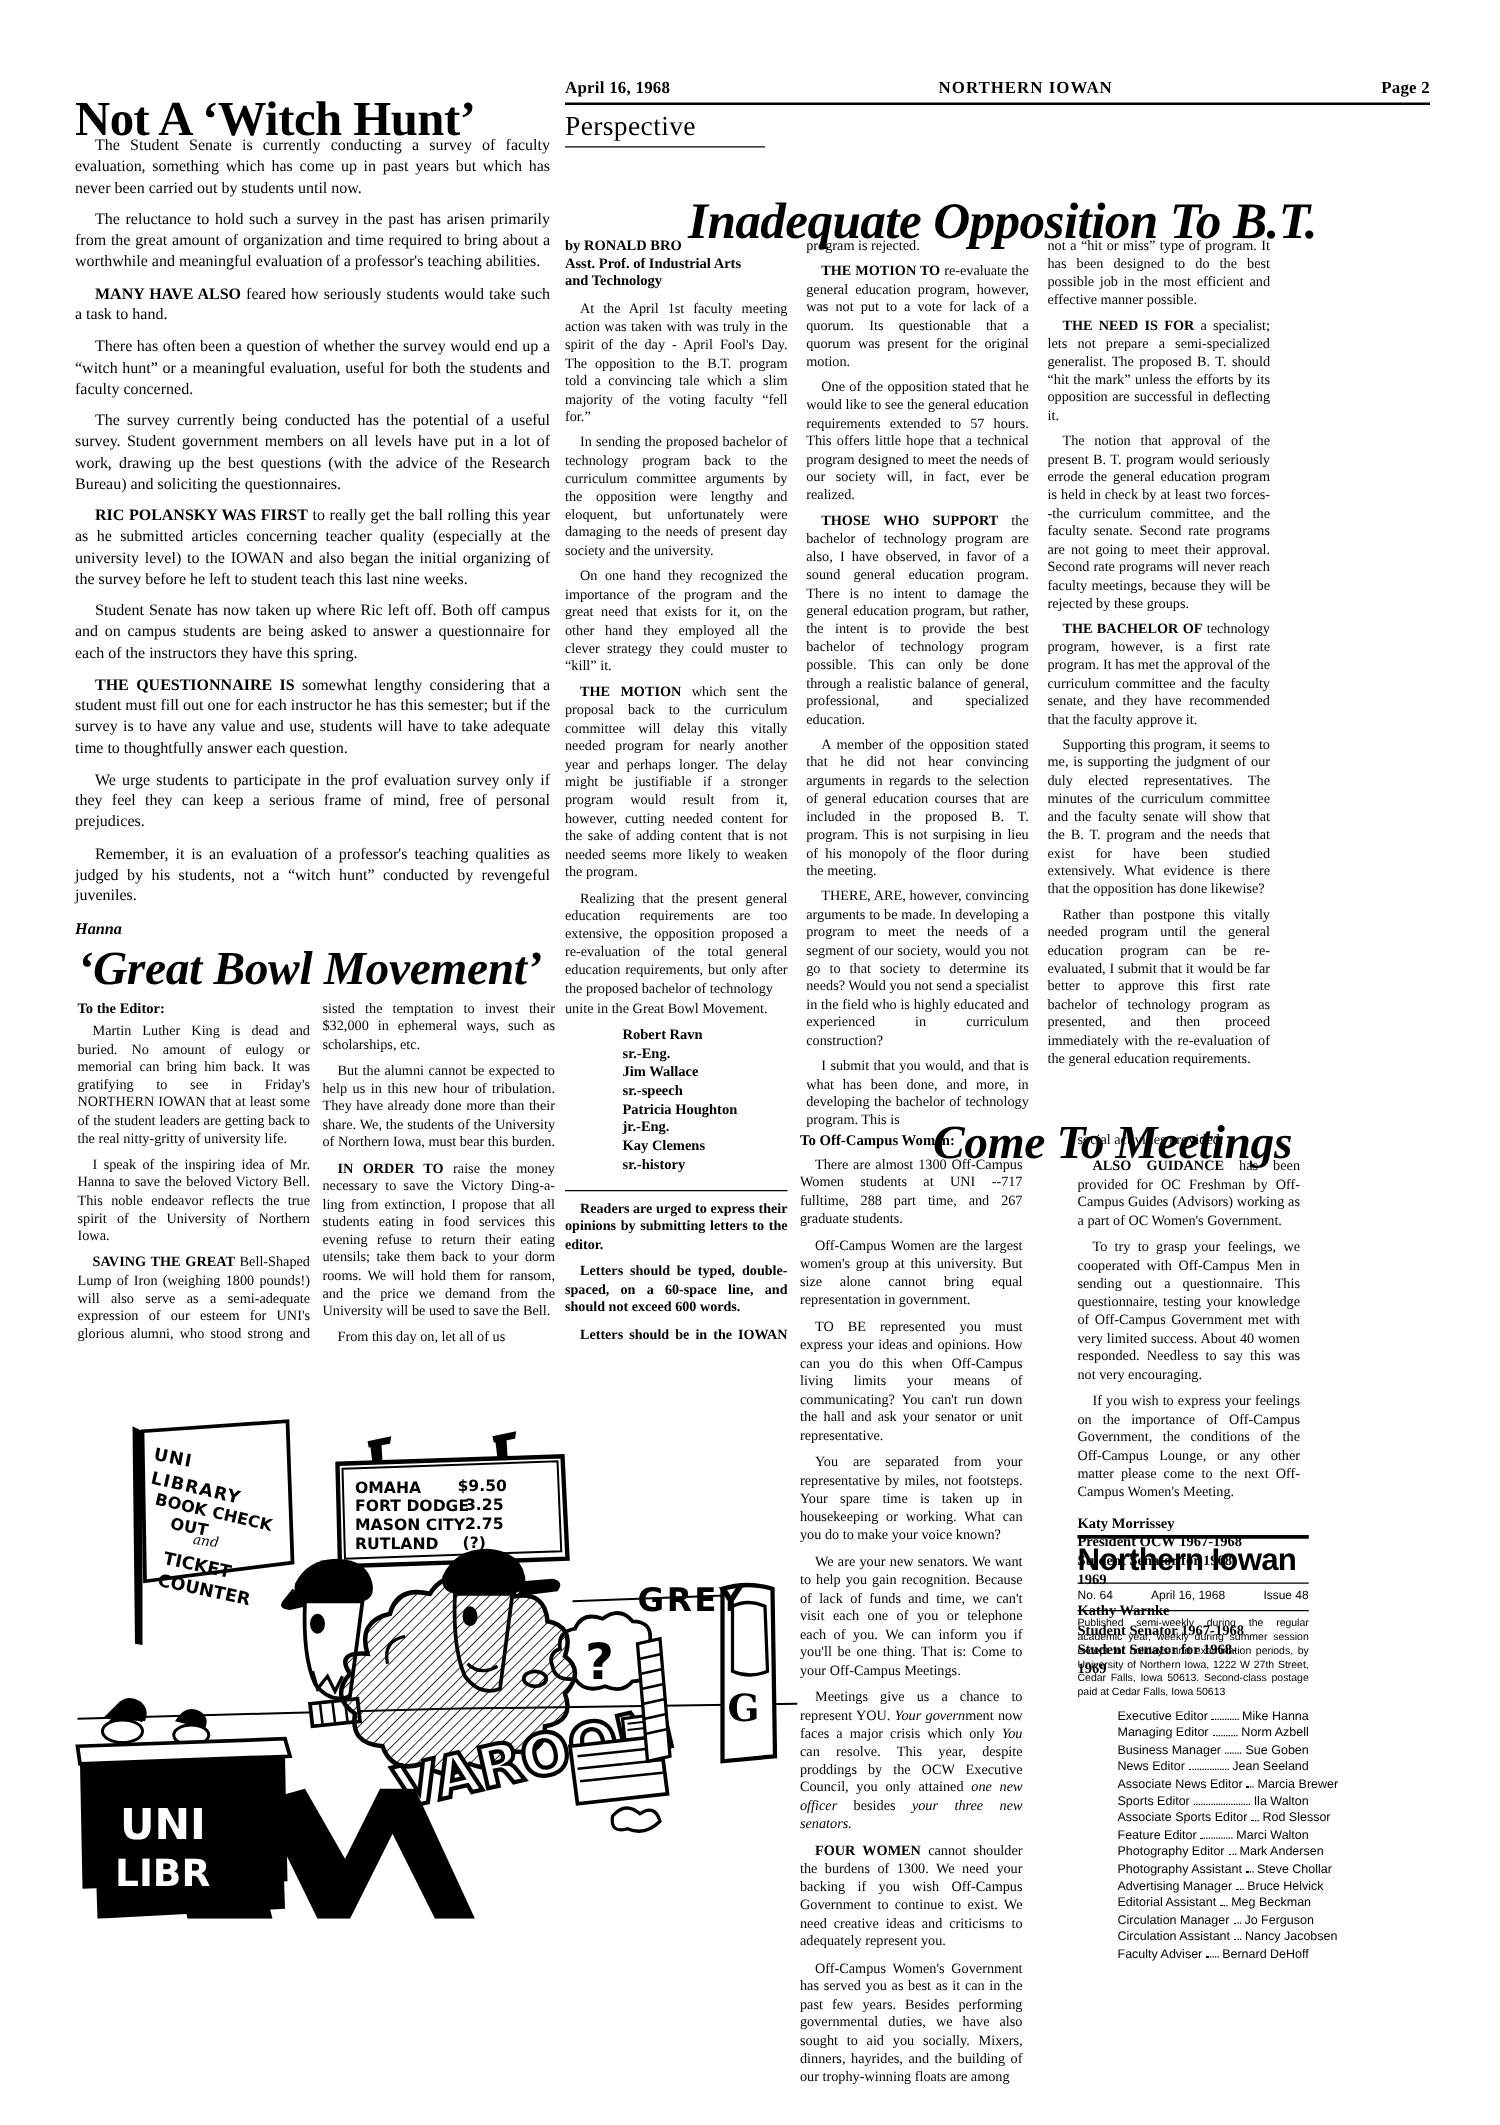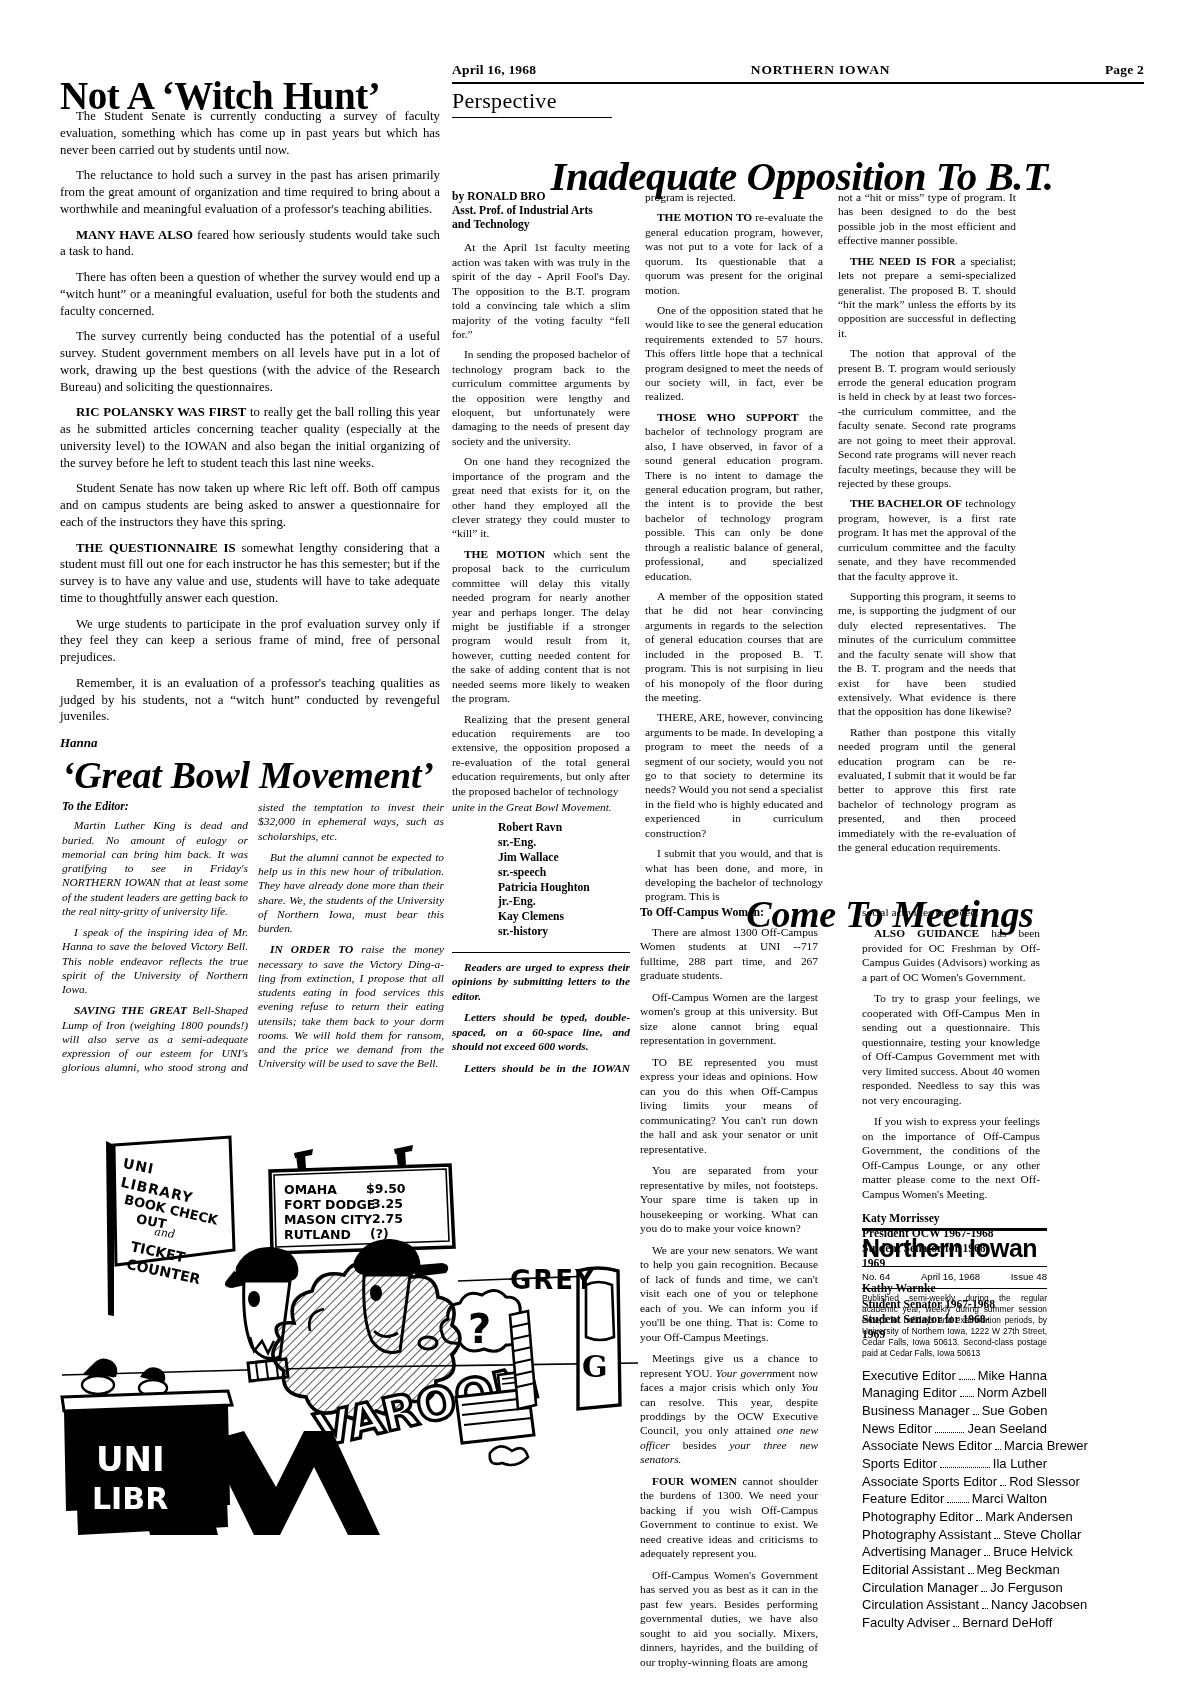--- a/index.html
+++ b/index.html
@@ -53,21 +53,21 @@
   .bt1{left:452px;top:190px;width:178px;font-size:11.4px;line-height:1.265;}
   .bt2{left:645px;top:190px;width:178px;font-size:11.4px;line-height:1.265;}
   .bt3{left:838px;top:190px;width:178px;font-size:11.4px;line-height:1.265;}
   .btcol p{margin:0 0 6px 0;text-indent:12px;}
   .byline{text-align:center;font-weight:bold;font-size:11.6px;line-height:1.22;margin-bottom:8px !important;text-indent:0 !important;}
 
   
   .gb1{left:62px;top:800px;width:186px;font-size:11.4px;line-height:1.25;}
   .gb2{left:258px;top:800px;width:186px;font-size:11.4px;line-height:1.25;}
   .gb3{left:452px;top:800px;width:178px;font-size:11.4px;line-height:1.25;}
-  .gbcol p{margin:0 0 7px 0;text-indent:12px;font-style:italic;}
+  .gbcol p{margin:0 0 7px 0;text-indent:12px;}
   .to-editor{font-weight:bold;font-size:11.6px;text-indent:0 !important;margin-bottom:4px !important;}
 
   .signers{margin-left:46px;font-weight:bold;font-size:11.6px;line-height:1.28;text-indent:0 !important;}
   .signers div{}
 
   .lettersbox{margin-top:12px;border-top:1.4px solid #000;padding-top:7px;}
   .lettersbox p{font-weight:bold;font-size:11.3px;line-height:1.28;margin:0 0 7px 0;text-indent:12px;text-align:justify;}
 
   
   .cm1{left:640px;top:905px;width:178px;font-size:11.4px;line-height:1.27;}
@@ -76,21 +76,21 @@
   .to-ocw{font-weight:bold;font-size:11.8px;text-indent:0 !important;margin-bottom:5px !important;}
   .signblock{font-weight:bold;font-size:11.6px;line-height:1.3;text-indent:0 !important;margin-top:10px;}
 
   
   .ni-box{position:absolute;left:862px;top:1228px;width:185px;}
   .ni-rule-top{border-top:3.2px solid #000;margin-bottom:5px;}
   .ni-title{font-family:"Liberation Sans",sans-serif;font-weight:bold;font-size:25px;letter-spacing:-0.6px;line-height:1;margin-bottom:5px;}
   .ni-rule{border-top:1.3px solid #000;margin:4px 0 3px;}
   .ni-issue{display:flex;justify-content:space-between;font-family:"Liberation Sans",sans-serif;font-size:9.6px;padding:1px 0 2px;}
   .ni-blurb{font-family:"Liberation Sans",sans-serif;font-size:8.4px;line-height:1.32;text-align:justify;margin:4px 0 7px;}
-  .staff{font-family:"Liberation Sans",sans-serif;font-size:13px;line-height:1.36;}
+  .staff{font-family:"Liberation Sans",sans-serif;font-size:10px;line-height:1.36;margin-left:32px;}
   .staff-row{display:flex;align-items:baseline;white-space:nowrap;}
   .staff-role{}
   .staff-dots{flex:1;border-bottom:1px dotted #000;margin:0 3px 2px;min-width:6px;}
   .staff-name{}
 
   
   .cartoon{position:absolute;left:58px;top:1075px;width:580px;height:460px;}
   .cartoon svg{display:block;}
   .cartoon-caption{position:absolute;left:62px;top:1540px;width:580px;
      font-family:"Liberation Sans",sans-serif;font-weight:bold;font-style:italic;
@@ -266,21 +266,21 @@
           <span class="staff-name">Jean Seeland</span>
         </div>
       <div class="staff-row">
           <span class="staff-role">Associate News Editor</span>
           <span class="staff-dots"></span>
           <span class="staff-name">Marcia Brewer</span>
         </div>
       <div class="staff-row">
           <span class="staff-role">Sports Editor</span>
           <span class="staff-dots"></span>
-          <span class="staff-name">Ila Luther</span>
+          <span class="staff-name">Ila Walton</span>
         </div>
       <div class="staff-row">
           <span class="staff-role">Associate Sports Editor</span>
           <span class="staff-dots"></span>
           <span class="staff-name">Rod Slessor</span>
         </div>
       <div class="staff-row">
           <span class="staff-role">Feature Editor</span>
           <span class="staff-dots"></span>
           <span class="staff-name">Marci Walton</span>

